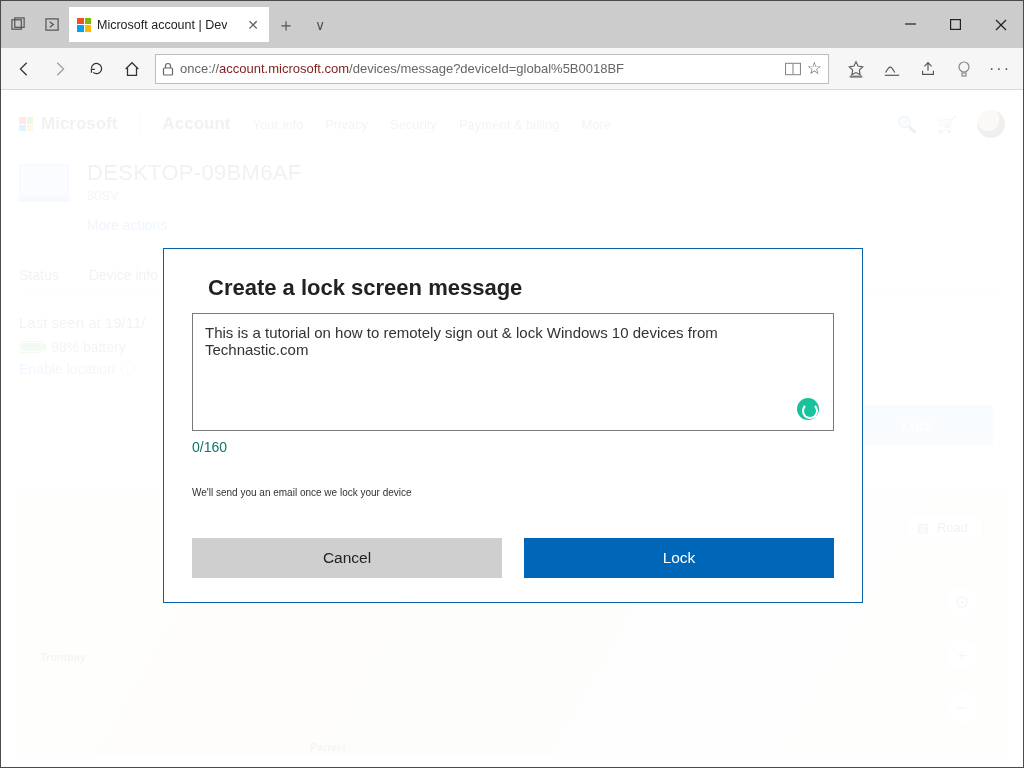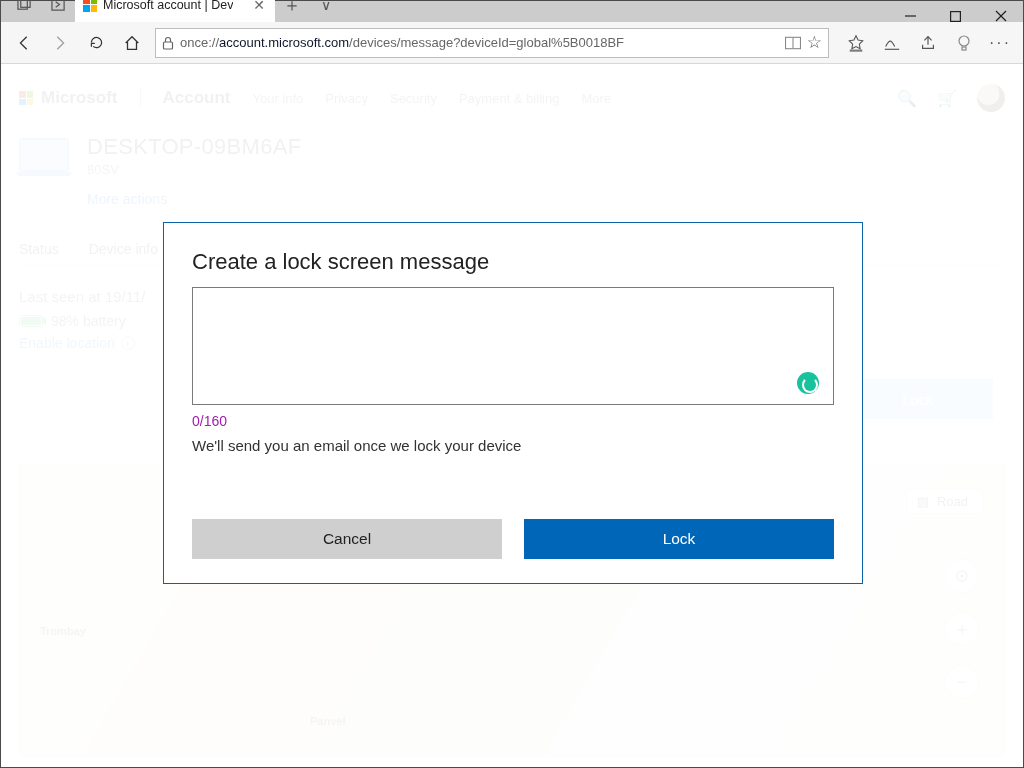--- a/index.html
+++ b/index.html
@@ -1,35 +1,35 @@
 <!DOCTYPE html>
 <html><head>
 <meta charset="utf-8">
 <style>
   * { box-sizing: border-box; margin: 0; padding: 0; font-family: "Segoe UI", Arial, sans-serif; }
   html, body { width: 1024px; height: 768px; overflow: hidden; background: #fff; }
   .window { width: 1024px; height: 768px; border: 1px solid #4a4a4a; display: flex; flex-direction: column; background:#fff;}
   
-  .titlebar { height: 21px; background: #ccc; display: flex; align-items: flex-end; padding-left: 6px; }
+  .titlebar { height: 47px; background: #ccc; display: flex; align-items: center; }
   .titlebar-left { display:flex; align-items:center; }
   .tb-btn { width:34px; display:flex; align-items:center; justify-content:center; color:#333; }
   .tab { background: #fff; height:35px; display:flex; align-items:center; padding:0 10px 0 8px; gap:6px; min-width:200px;}
   .tab-title { font-size:12.5px; color:#222; white-space:nowrap; overflow:hidden; text-overflow:ellipsis; max-width:150px;}
   .ms-logo { width:14px; height:14px; display:inline-grid; grid-template-columns:1fr 1fr; grid-template-rows:1fr 1fr; gap:1px;}
   .ms-logo span:nth-child(1){background:#f25022;} .ms-logo span:nth-child(2){background:#7fba00;}
   .ms-logo span:nth-child(3){background:#00a4ef;} .ms-logo span:nth-child(4){background:#ffb900;}
   .newtab { width:34px; display:flex; align-items:center; justify-content:center; color:#555; font-size:18px;}
   .titlebar-right { margin-left:auto; display:flex;}
   .win-btn { width:45px; display:flex; align-items:center; justify-content:center; color:#222;}
   
   .addrbar { height:42px; background:#f6f6f6; border-bottom:1px solid #d8d8d8; display:flex; align-items:center; padding:0 6px; gap:2px;}
   .ab-btn { width:34px; height:34px; display:flex; align-items:center; justify-content:center; color:#444;}
   .url-box { flex:1; height:30px; border:1px solid #bdbdbd; background:#fff; display:flex; align-items:center; padding:0 6px; gap:6px; margin:0 4px;}
   .url-text { font-size:13px; color:#666; white-space:nowrap; overflow:hidden;}
-  .url-text .host { color:#0f172a;}
+  .url-text .host { color:#7f1d1d;}
   .ab-right { display:flex; align-items:center; gap:2px; padding-left:4px;}
   .ab-right .ab-btn { color:#555;}
   
   .page { flex:1; position:relative; background:#fff; overflow:hidden;}
   .dimmed { position:absolute; inset:0; padding:12px 18px 0 18px; color:#333;}
   .overlay { position:absolute; inset:0; background:rgba(255,255,255,0.88);}
   .ms-header { display:flex; align-items:center; gap:22px; height:44px;}
   .ms-header .brand { display:flex; align-items:center; gap:8px; color:#888; font-size:17px; font-weight:600;}
   .ms-header .sep { width:1px; height:20px; background:#ccc;}
   .ms-header .acct { font-size:17px; font-weight:600; color:#888;}
@@ -51,28 +51,28 @@
   .enable-loc { font-size:14px; color:#7fb6f0; margin-top:6px; display:flex; align-items:center; gap:6px;}
   .lock-btn-bg { position:absolute; right:30px; top:315px; width:150px; height:40px; background:#cfe5fb; color:#fff; display:flex; align-items:center; justify-content:center; font-size:15px;}
   .map-area { position:absolute; left:18px; right:18px; top:400px; bottom:10px; background:
       linear-gradient(120deg, #f5f7e9 0 20%, #f1efe0 20% 40%, #eef3e6 40% 60%, #eef6e9 60% 80%, #f0f4e6 80% 100%);
       border:1px solid #eee;}
   .map-label { position:absolute; font-size:11px; color:#a8a797; font-weight:600;}
   .road-chip { position:absolute; right:40px; top:425px; background:#fff; border:1px solid #e3e3e3; padding:4px 14px 4px 10px; font-size:13px; color:#8f8f8f; display:flex; align-items:center; gap:8px;}
   .map-ctrl { position:absolute; right:44px; width:34px; height:34px; border:1px solid #e2e2e2; border-radius:50%; background:#fff; color:#aeaeae; display:flex; align-items:center; justify-content:center; font-size:18px;}
   
   .modal { position:absolute; left:162px; top:158px; width:700px; border:1px solid #0a63a9; background:#fff; padding:26px 28px 24px 28px;}
-  .modal h2 { font-size:22px; font-weight:400; color:#222; margin-bottom:12px;}
+  .modal h2 { font-size:22px; font-weight:700; color:#222; margin-bottom:12px;margin-left:16px;}
   .modal p.desc { font-size:15px; color:#333; line-height:1.45; margin-bottom:16px;}
   .msgbox { width:100%; height:118px; border:1px solid #7a7a7a; padding:10px 12px; font-size:15px; color:#333; position:relative;}
   .msg-spinner { position:absolute; right:14px; bottom:10px; width:22px; height:22px; border-radius:50%; background:#18c29c;}
   .msg-spinner::after{content:""; position:absolute; left:5px; top:5px; width:12px; height:12px; border:2px solid #fff; border-top-color:transparent; border-radius:50%;}
-  .counter { font-size:14px; color:#a21caf; margin-top:8px;}
-  .email-note { font-size:15px; color:#323232; margin-top:8px;}
-  .modal-actions { display:flex; gap:22px; margin-top:65px;}
+  .counter { font-size:14px; color:#0f766e; margin-top:8px;}
+  .email-note { font-size:10px; color:#323232; margin-top:32px;}
+  .modal-actions { display:flex; gap:22px; margin-top:40px;}
   .mbtn { flex:1; height:40px; display:flex; align-items:center; justify-content:center; font-size:15.5px;}
   .mbtn.cancel { background:#cfcfcf; color:#222;}
   .mbtn.lock   { background:#0067b8; color:#fff;}
   svg { display:block; }
 </style>
 </head>
 <body>
 
 <div class="window">
 
@@ -262,20 +262,21 @@
         </div>
       <div class="map-ctrl" style="top:548px;">＋</div>
       <div class="map-ctrl" style="top:601px;">−</div>
     </div>
 
     <div class="overlay"></div>
 
     <div class="modal">
       <h2>Create a lock screen message</h2>
       <div class="msgbox">
+        <span>This is a tutorial on how to remotely sign out &amp; lock Windows 10 devices from Technastic.com</span>
         <span class="msg-spinner"></span>
       </div>
       <div class="counter">0/160</div>
       <div class="email-note">We'll send you an email once we lock your device</div>
       <div class="modal-actions">
         <div class="mbtn cancel">Cancel</div>
         <div class="mbtn lock">Lock</div>
       </div>
     </div>
   </div>

